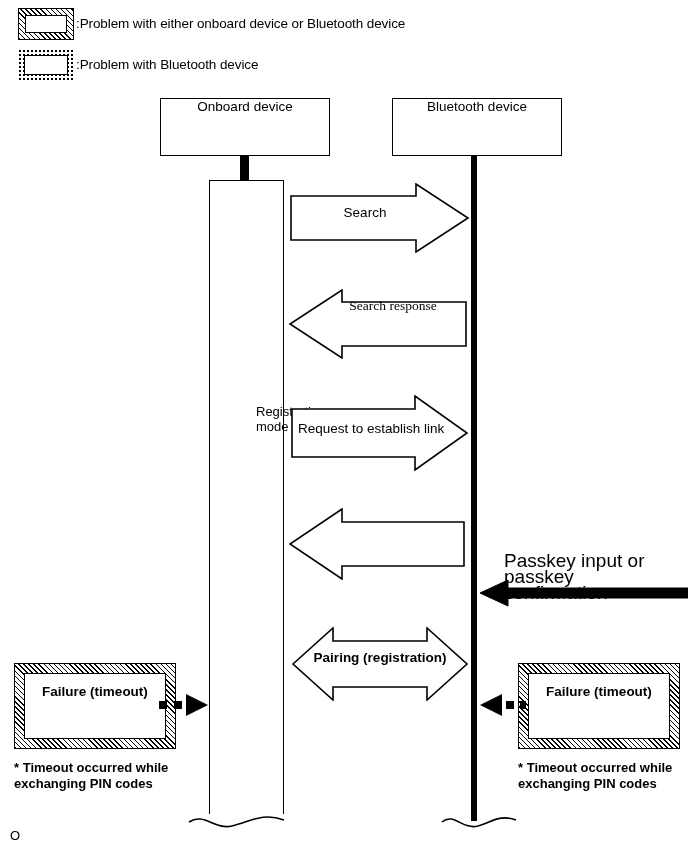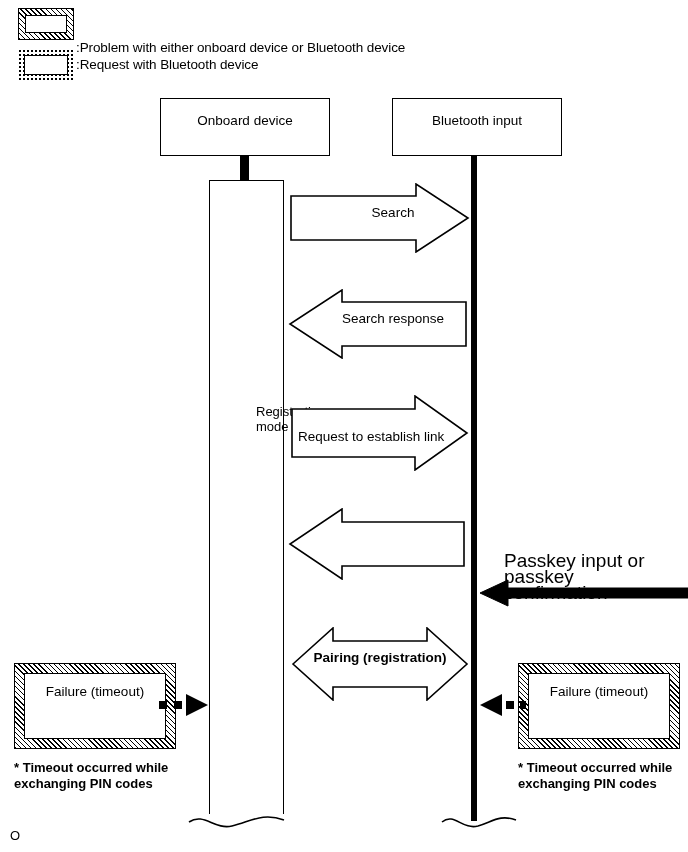--- a/index.html
+++ b/index.html
@@ -58,21 +58,21 @@
   
   .title-box {
     position: absolute;
     border: 1.3px solid #000;
     background: #ffffff;
     box-sizing: border-box;
     display: flex;
     align-items: flex-start;
     justify-content: center;
     font-size: 13.5px;
-    padding-top: 14px;
+    padding-top: 0;
   }
 
   
   .stem {
     position: absolute;
     background: #000;
   }
   .reg-bar {
     position: absolute;
     border: 1.3px solid #000;
@@ -111,20 +111,21 @@
     position: absolute;
     left: 9px; top: 9px; right: 9px; bottom: 9px;
     background: #ffffff;
     border: 1.6px solid #000;
     box-sizing: border-box;
   }
   .fail-label {
     position: absolute;
     font-size: 13.5px;
     white-space: nowrap;
+    font-weight: bold;
   }
   .note {
     position: absolute;
     font-size: 13px;
     line-height: 16px;
     white-space: pre-line;
     font-weight: bold;
   }
 
   .passkey-label {
@@ -141,35 +142,35 @@
 </style>
 </head>
 <body>
 
 <div id="canvas">
 
   <div class="legend-row" style="left:18px; top:8px;">
     <div class="legend-swatch hatch-frame" style="left:0px; top:0px; width:56px; height:32px;">
       <div class="inner"></div>
     </div>
-    <div class="legend-text" style="left:58px; top:8px;margin-top:24px;">:Problem with either onboard device or Bluetooth device</div>
+    <div class="legend-text" style="left:58px; top:8px;">:Problem with either onboard device or Bluetooth device</div>
   </div>
 
   <div class="legend-row" style="left:18px; top:49px;">
     <div class="legend-swatch dot-frame" style="left:0px; top:0px; width:56px; height:32px;">
       <div class="inner"></div>
     </div>
-    <div class="legend-text" style="left:58px; top:8px;">:Request with Bluetooth device</div>
+    <div class="legend-text" style="left:58px; top:8px;">:Problem with Bluetooth device</div>
   </div>
 
   <div class="title-box" style="left:160px; top:98px; width:170px; height:58px;">
     <span>Onboard device</span>
   </div>
   <div class="title-box" style="left:392px; top:98px; width:170px; height:58px;">
-    <span>Bluetooth input</span>
+    <span>Bluetooth device</span>
   </div>
 
   <div class="stem" style="left:240px; top:156px; width:9px; height:25px;"></div>
 
   <div class="reg-bar" style="left:209px; top:180px; width:75px; height:634px;"></div>
   <div class="reg-label" style="left:213px; top:404px; width:72px;">Registration
 mode</div>
 
   <svg class="abs" style="left:186px; top:800px;" width="120" height="40" viewBox="0 0 120 40">
     <path d="M3,22 C18,12 28,30 46,26 C64,22 76,12 98,20" fill="none" stroke="#000" stroke-width="1.6"></path>
@@ -179,35 +180,35 @@
 
   <svg class="abs" style="left:434px; top:800px;" width="90" height="40" viewBox="0 0 90 40">
     <path d="M8,22 C20,12 28,30 44,26 C58,22 66,14 82,20" fill="none" stroke="#000" stroke-width="1.6"></path>
   </svg>
 
   <div class="blockarrow" style="left:290px; top:183px;">
     <svg width="180" height="70" viewBox="0 0 180 70">
       <polygon points="1,13 126,13 126,1 178,35 126,69 126,57 1,57" fill="#ffffff" stroke="#000" stroke-width="1.6" stroke-linejoin="miter"></polygon>
     </svg>
   </div>
-  <div class="arrow-label" style="left:290px; top:205px; width:150px;margin-left:28px;">Search</div>
+  <div class="arrow-label" style="left:290px; top:205px; width:150px;">Search</div>
 
   <div class="blockarrow" style="left:288px; top:289px;">
     <svg width="180" height="70" viewBox="0 0 180 70">
       <polygon points="178,13 54,13 54,1 2,35 54,69 54,57 178,57" fill="#ffffff" stroke="#000" stroke-width="1.6" stroke-linejoin="miter"></polygon>
     </svg>
   </div>
-  <div class="arrow-label" style="left:318px; top:311px; width:150px;">Search response</div>
+  <div class="arrow-label" style="left:318px; top:298px; width:150px;font-family:Liberation Serif, serif;">Search response</div>
 
   <div class="blockarrow" style="left:291px; top:395px;">
     <svg width="178" height="76" viewBox="0 0 178 76">
       <polygon points="1,14 124,14 124,1 176,38 124,75 124,62 1,62" fill="#ffffff" stroke="#000" stroke-width="1.6" stroke-linejoin="miter"></polygon>
     </svg>
   </div>
-  <div class="arrow-label" style="left:292px; top:421px; width:160px; text-align:left; padding-left:6px;margin-top:8px;">Request to establish link</div>
+  <div class="arrow-label" style="left:292px; top:421px; width:160px; text-align:left; padding-left:6px;">Request to establish link</div>
 
   <div class="blockarrow" style="left:288px; top:508px;">
     <svg width="178" height="72" viewBox="0 0 178 72">
       <polygon points="176,14 54,14 54,1 2,36 54,71 54,58 176,58" fill="#ffffff" stroke="#000" stroke-width="1.6" stroke-linejoin="miter"></polygon>
     </svg>
   </div>
 
   <div class="blockarrow" style="left:291px; top:627px;">
     <svg width="178" height="74" viewBox="0 0 178 74">
       <polygon points="2,37 42,1 42,14 136,14 136,1 176,37 136,73 136,60 42,60 42,73" fill="#ffffff" stroke="#000" stroke-width="1.6" stroke-linejoin="miter"></polygon>

